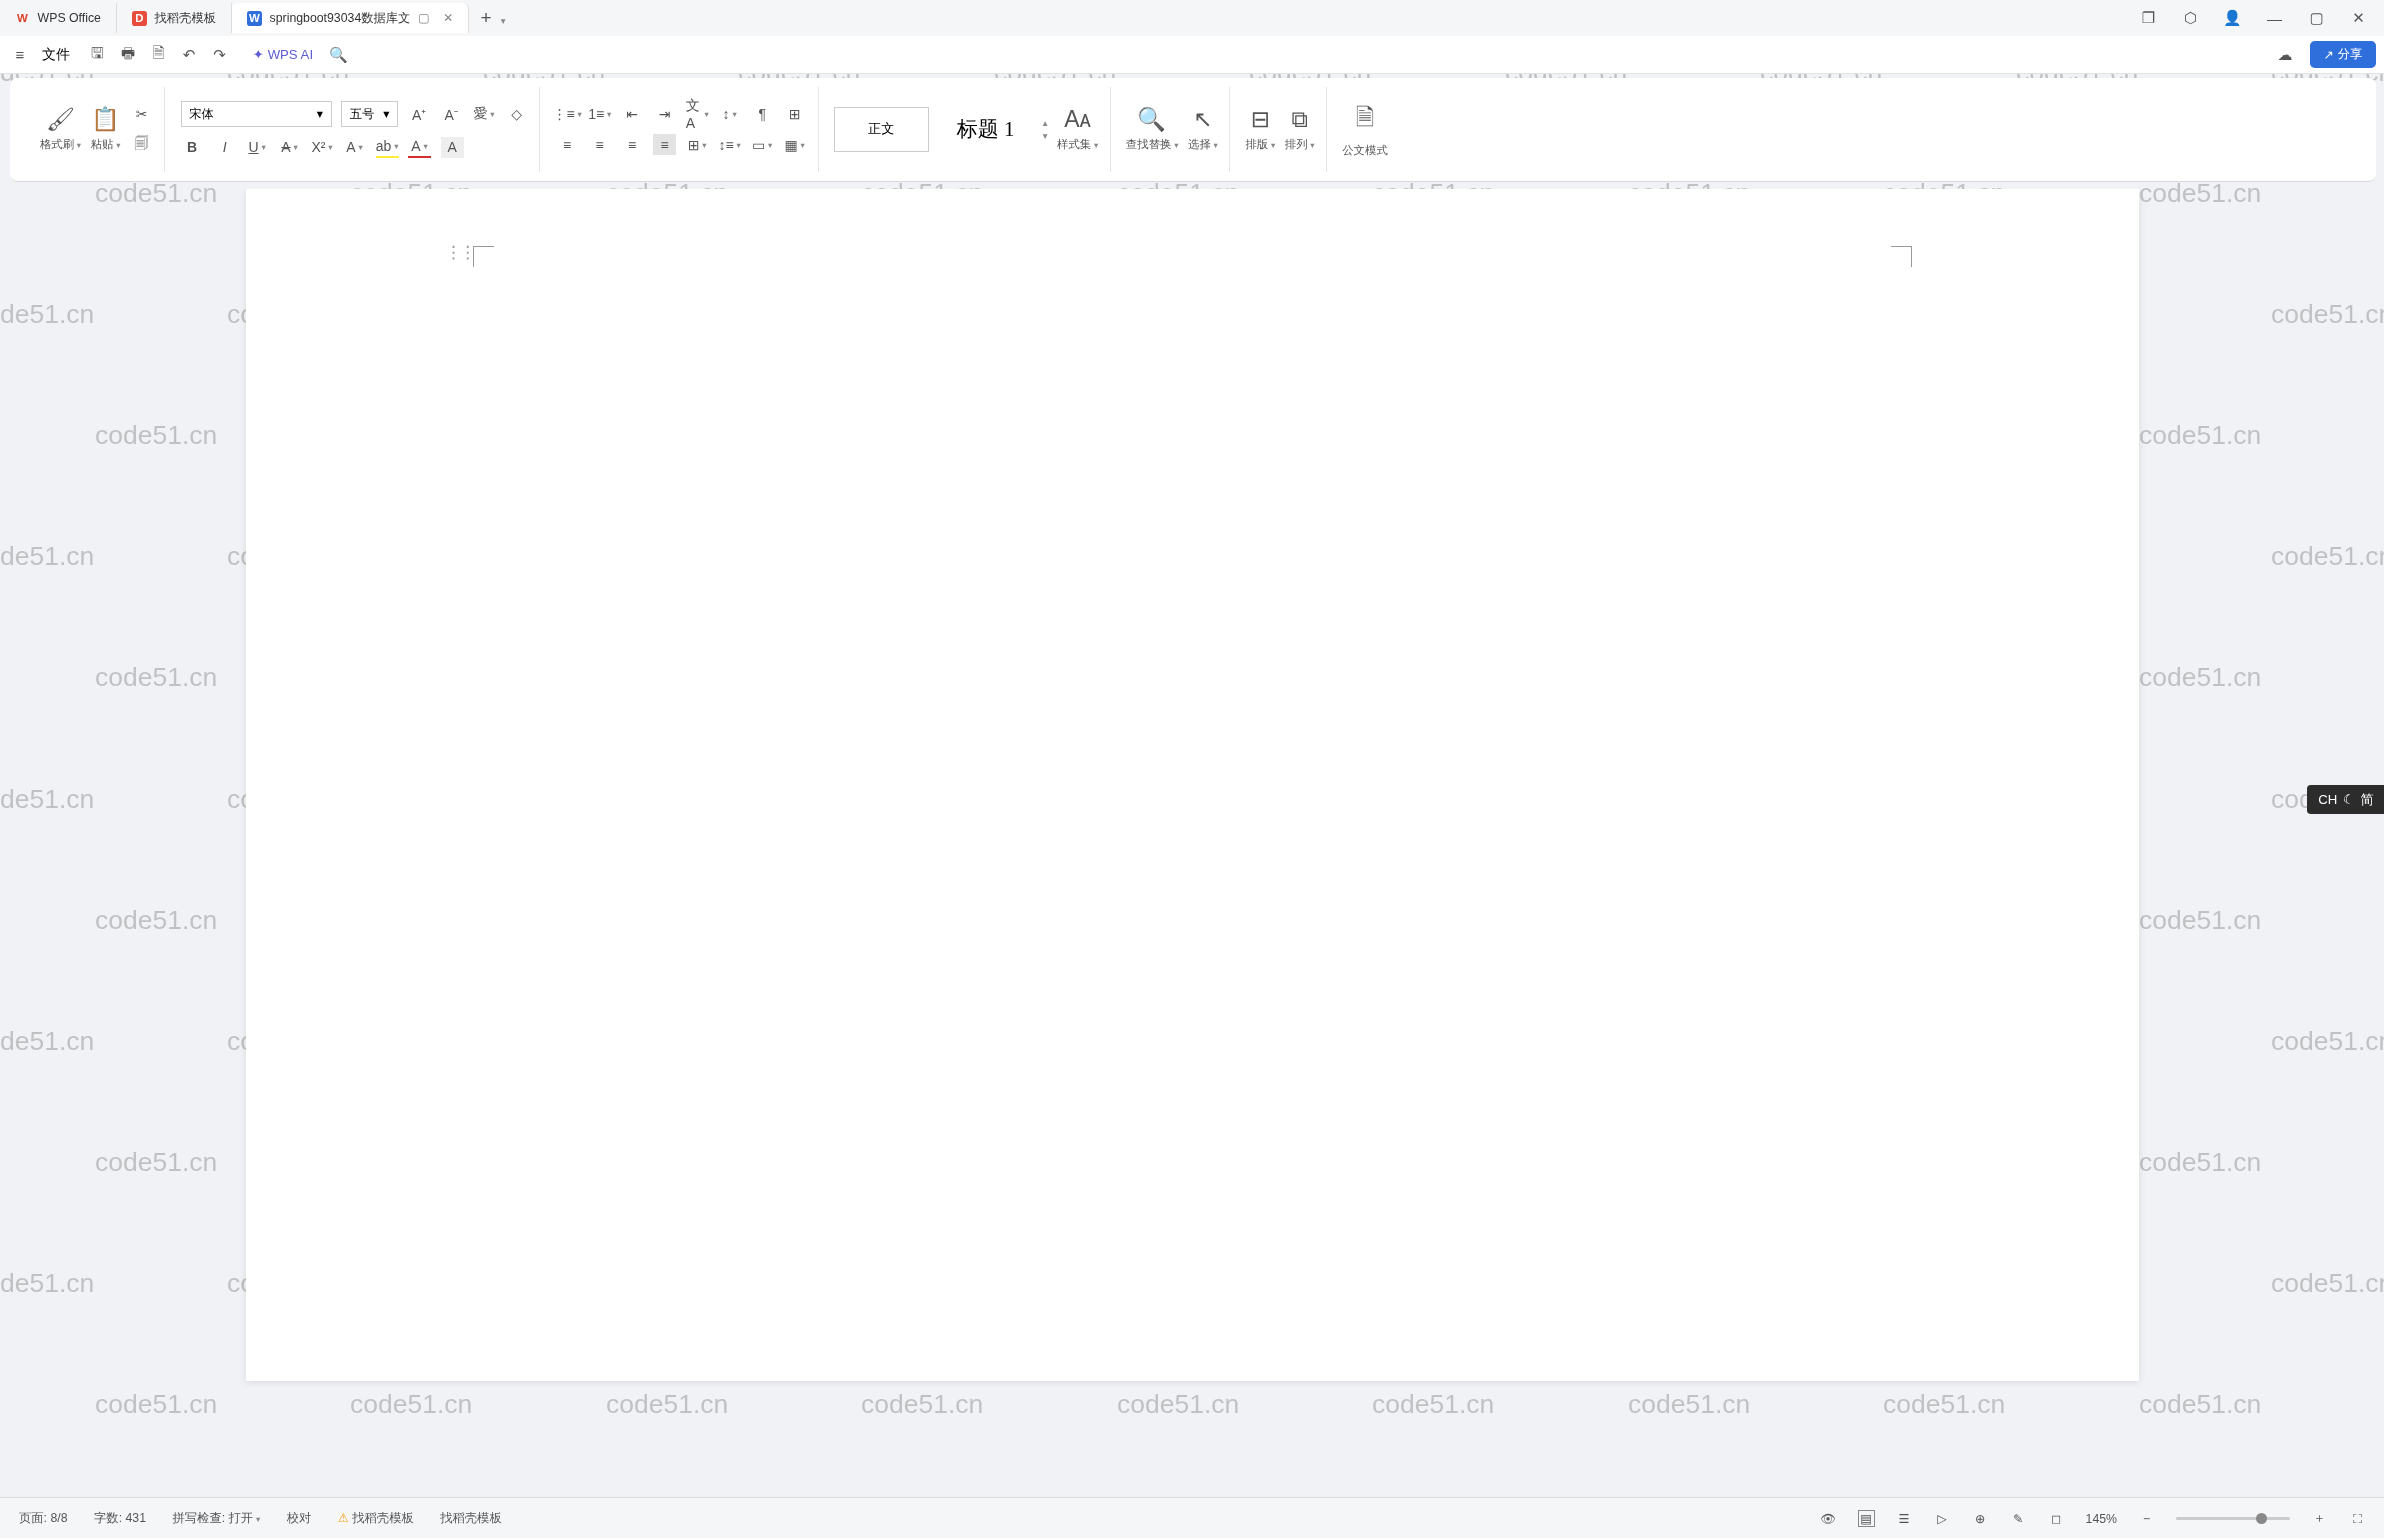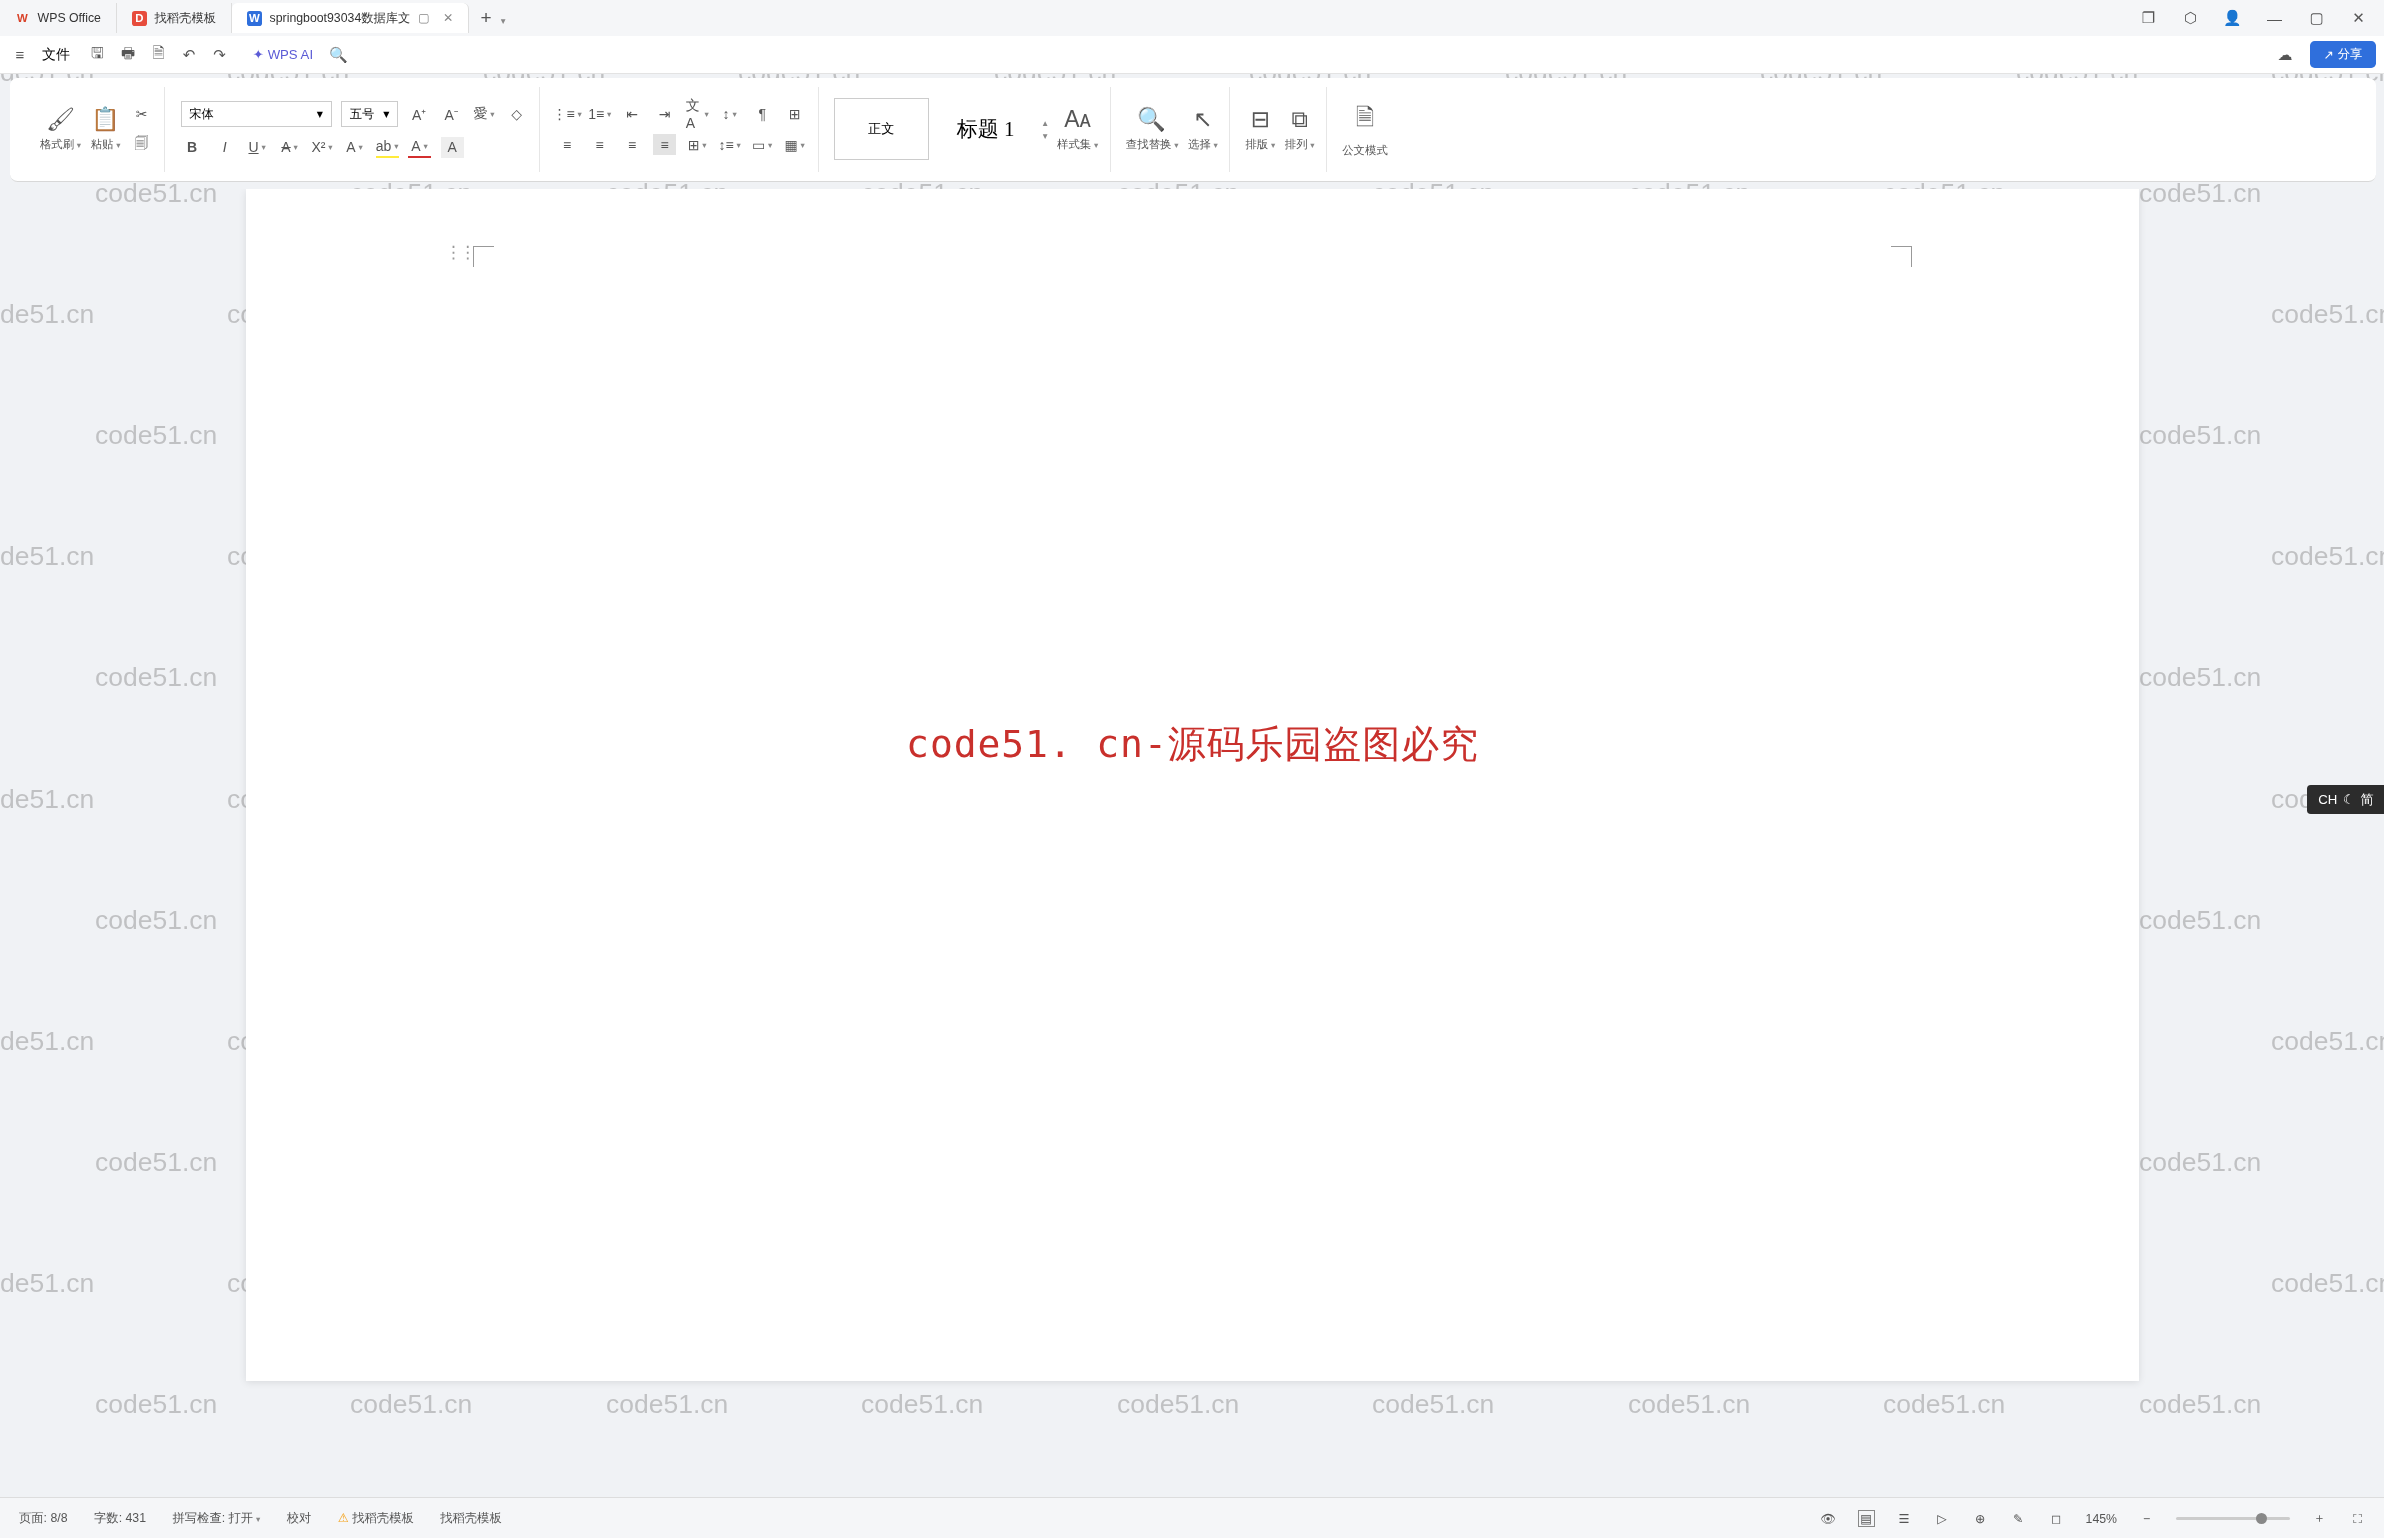--- a/index.html
+++ b/index.html
@@ -40,21 +40,21 @@
 .ribbon { height: 104px; background: #fff; border-bottom: 0.9px solid #d8d8d8; display: flex; align-items: center; padding: 0 19px; gap: 3.8px; position: relative; z-index: 2; border-radius: 7.6px; margin: 3.8px 9.5px 0; }
 .rgroup { display: flex; align-items: center; gap: 9.5px; padding: 0 11.4px; border-right: 0.9px solid #e6e6e6; height: 85px; }
 .rgroup:last-child { border-right: none; }
 .rvitem { display: flex; flex-direction: column; align-items: center; gap: 3.8px; font-size: 11.4px; color: #555; }
 .rvitem .ico { font-size: 23px; color: #555; }
 .font-sel { width: 151px; height: 26.5px; border: 0.9px solid #ccc; padding: 0 7.6px; font-size: 12.3px; display: flex; align-items: center; justify-content: space-between; background: #fff; }
 .size-sel { width: 57px; height: 26.5px; border: 0.9px solid #ccc; padding: 0 7.6px; font-size: 12.3px; display: flex; align-items: center; justify-content: space-between; background: #fff; }
 .frow { display: flex; gap: 9.5px; align-items: center; }
 .fstack { display: flex; flex-direction: column; gap: 9.5px; }
 .ibtn { width: 23px; height: 21px; display: flex; align-items: center; justify-content: center; color: #555; font-size: 14px; }
-.style-box { width: 95px; height: 62px; border: 0.9px solid #ccc; display: flex; align-items: center; justify-content: center; font-size: 13.2px; }
+.style-box { width: 95px; height: 45px; border: 0.9px solid #ccc; display: flex; align-items: center; justify-content: center; font-size: 13.2px; }
 .style-box.h1 { font-size: 21px; font-family: "SimSun"; border: none; }
 .style-arrow { display: flex; flex-direction: column; gap: 1.9px; font-size: 9.5px; color: #888; }
 
 
 .pagewrap { position: absolute; top: 189px; left: 0; right: 0; bottom: 42px; overflow: hidden; z-index: 1; }
 .page { width: 1893px; margin: 0 auto; background: #fff; height: 1192px; position: relative; box-shadow: 0 1.9px 7.6px rgba(0,0,0,0.1); }
 .page-corner-tl { position: absolute; top: 57px; left: 227px; width: 21px; height: 21px; border-left: 1.9px solid #999; border-top: 1.9px solid #999; }
 .page-corner-tr { position: absolute; top: 57px; right: 227px; width: 21px; height: 21px; border-right: 1.9px solid #999; border-top: 1.9px solid #999; }
 .drag-handle { position: absolute; top: 53px; left: 199px; color: #999; font-size: 17px; letter-spacing: -2.8px; }
 .redtext { position: absolute; top: 530px; left: 50%; transform: translateX(-50%); color: #c9302c; font-size: 38px; font-family: "SimSun", monospace; letter-spacing: 0.9px; }
@@ -362,21 +362,20 @@
       <span>公文模式</span>
     </div>
   </div>
 </div>
 
 <div class="pagewrap">
   <div class="page">
     <div class="page-corner-tl"></div>
     <div class="page-corner-tr"></div>
     <div class="drag-handle">⋮⋮</div>
-    <div class="redtext">code51. cn-源码乐园盗图必究</div>
   </div>
 </div>
 
 <div class="ime">
   <span>CH</span>
   <span>☾</span>
   <span>简</span>
 </div>
 
 <div class="status">

